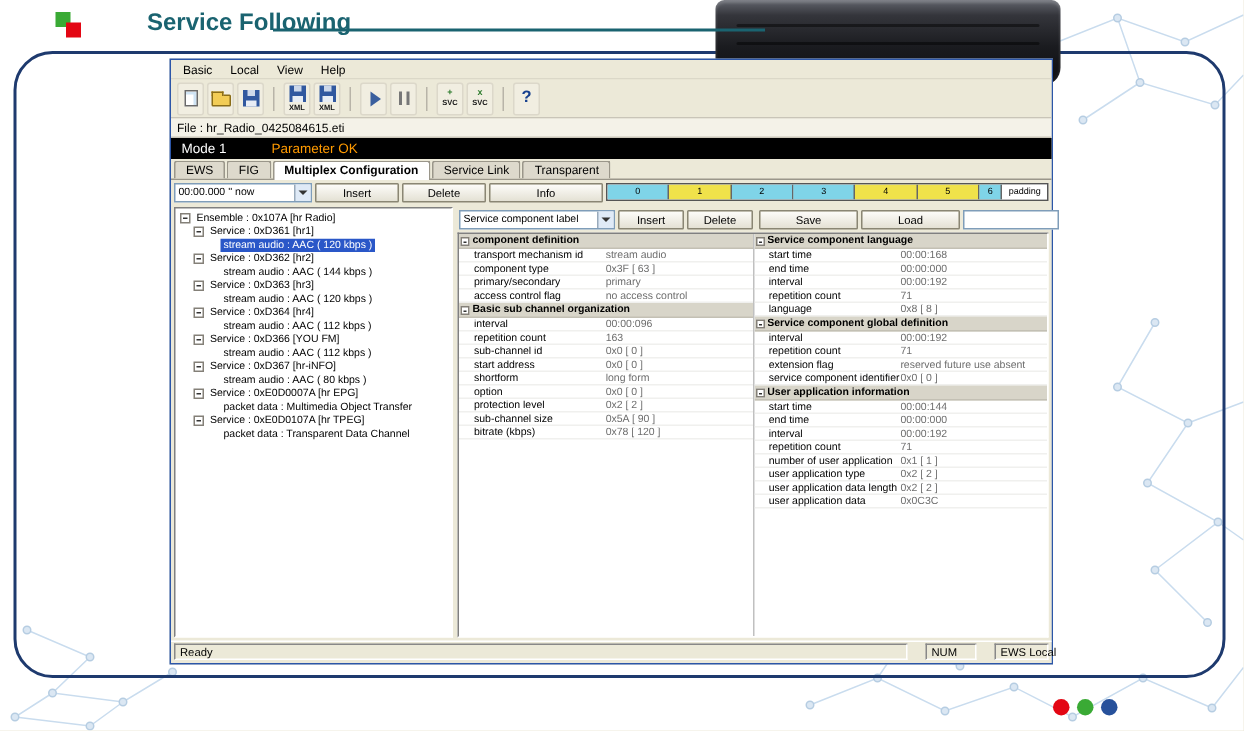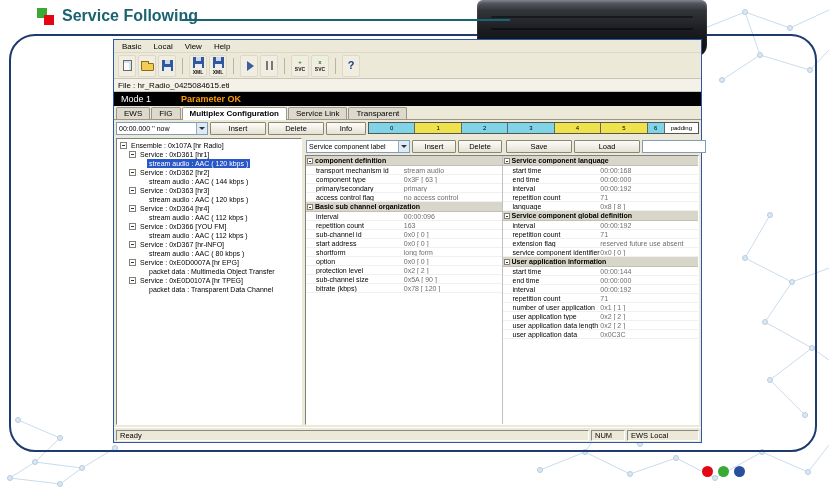--- a/index.html
+++ b/index.html
@@ -44,33 +44,33 @@
   .ic-play{width:0;height:0;border-left:7px solid #3a5f9e;border-top:5px solid transparent;border-bottom:5px solid transparent;margin-left:2px}
   .ic-pause{width:7px;height:9px;border-left:2px solid #777;border-right:2px solid #777}
   .ic-svc{font-size:6px;line-height:6px;font-weight:bold;color:#2a7a2a}
   .ic-help{font-size:11px;line-height:11px;font-weight:bold;color:#16408e}
   .cap{font-size:5px;line-height:6px;font-weight:bold;color:#111}
 
   .filebar{height:13px;flex:none;display:flex;align-items:center;background:#f4f2e8;border-bottom:1px solid #c9c5b8;padding-left:4px;font-size:8px}
 
   .modebar{height:14px;flex:none;background:#000;display:flex;align-items:center}
   .mode-label{color:#fff;font-weight:normal;font-size:9px;margin-left:7px}
-  .param-label{font-weight:bold;font-size:9px;margin-left:30px}
+  .param-label{font-weight:normal;font-size:9px;margin-left:30px}
 
   .maintabs{height:14px;flex:none;display:flex;align-items:flex-end;background:#ece9d8;padding-left:2px;gap:1px;border-bottom:1px solid #9a968a}
   .tab{font-size:8px;padding:1px 7px 1px;background:#ddd9cc;border:1px solid #9a968a;border-bottom:none;border-radius:2px 2px 0 0;white-space:nowrap}
   .tab.active{background:#fff;font-weight:bold;position:relative;margin-bottom:-1px;padding-bottom:2px}
 
   .controls{height:16px;flex:none;display:flex;align-items:center;background:#ece9d8;padding:0 2px;gap:2px}
   .dropdown{background:#fff;border:1px solid #7f9db9;display:flex;align-items:center;height:13px;flex:none}
   .ddtext{flex:1;font-size:7px;padding:0 2px;white-space:nowrap;overflow:hidden}
   .ddarrow{width:11px;height:11px;background:#dfeaf7;border-left:1px solid #9ab;flex:none}
   .ddarrow::after{content:"";display:block;margin:4px auto 0;width:0;height:0;border-left:3px solid transparent;border-right:3px solid transparent;border-top:3px solid #333}
   .btn{font-family:"Liberation Sans",sans-serif;font-size:7.5px;height:13px;background:linear-gradient(#fdfcf9,#e4e1d4);border:1px solid #8a8674;border-radius:1px;padding:0;flex:none}
-  .w92{width:92px}.w56{width:56px}.w52{width:40px}.w104{width:104px}.w44{width:44px}.w42{width:66px}
+  .w92{width:92px}.w56{width:56px}.w52{width:76px}.w104{width:104px}.w44{width:44px}.w42{width:66px}
   .timeline{flex:1;height:12px;border:1px solid #555;display:flex;background:#fff;overflow:hidden}
   .seg{font-size:6px;line-height:10px;text-align:center;border-right:1px solid #666;overflow:hidden;white-space:nowrap}
   .seg:last-child{border-right:none}
 
   .content{flex:1;min-height:0;display:flex;background:#ece9d8;padding:2px;gap:0}
   .tree{width:186px;flex:none;background:#fff;border:1px solid;border-color:#808080 #fff #fff #808080;overflow:hidden;padding-top:2px}
   .trow{height:9px;display:flex;align-items:center;gap:2px;white-space:nowrap;overflow:hidden}
   .exp{width:7px;height:7px;border:1px solid #848078;background:#fff;position:relative;flex:none}
   .exp::before{content:"";position:absolute;left:1px;right:1px;top:2px;height:1px;background:#333}
   .leafpad{width:7px;flex:none}
@@ -87,24 +87,24 @@
   .grid{flex:1;min-height:0;display:flex;background:#fff;border:1px solid;border-color:#808080 #fff #fff #808080;overflow:hidden}
   .gcol{flex:1;min-width:0;border-right:1px solid #c0c0c0;overflow:hidden}
   .gcol:last-child{border-right:none}
   .gsec{height:10px;background:#d8d5c9;display:flex;align-items:center;gap:2px;border-bottom:1px solid #c3c0b4;padding-left:1px}
   .gsec .exp{width:6px;height:6px}
   .gsectitle{font-size:7px;font-weight:bold;white-space:nowrap;overflow:hidden}
   .grow{height:9px;display:flex;align-items:center;border-bottom:1px solid #f0f0ee}
   .gkey{width:50%;padding-left:10px;font-size:7px;white-space:nowrap;overflow:hidden;flex:none}
   .gval{flex:1;font-size:7px;color:#6e6e6e;white-space:nowrap;overflow:hidden}
 
-  .statusbar{height:15px;flex:none;display:flex;align-items:center;background:#ece9d8;border-top:1px solid #fff;padding:1px 2px;gap:2px;font-size:7.5px}
+  .statusbar{height:15px;flex:none;display:flex;align-items:flex-start;background:#ece9d8;border-top:1px solid #fff;padding:1px 2px;gap:12px;font-size:7.5px}
   .scell{height:11px;line-height:10px;border:1px solid;border-color:#888 #fff #fff #888;padding:0 3px;white-space:nowrap}
   .sleft{flex:1}
-  .w34{width:34px}.w56c{width:72px}
+  .w34{width:34px}.w56c{width:36px}
 </style>
 </head>
 <body>
 
 <svg class="network" width="829" height="487">
   <g stroke="#c9dcee" stroke-width="1" fill="none">
     <polyline points="700,30 745,12 790,28 829,10"></polyline>
     <polyline points="745,12 760,55 810,70 829,50"></polyline>
     <polyline points="760,55 722,80"></polyline>
     <polyline points="770,215 745,258 792,282 765,322 812,348 770,380 805,415"></polyline>
@@ -152,21 +152,21 @@
 
 <div class="device">
   <div class="unit"></div>
   <div class="slot" style="top:16px"></div>
   <div class="slot" style="top:28px"></div>
   <div class="slot" style="top:40px"></div>
 </div>
 
 <div class="hdr-sq sq-green" style="background: rgb(58, 170, 53);"></div>
 <div class="hdr-sq sq-red" style="background: rgb(227, 6, 19);"></div>
-<h1 class="slide-title" style="color: rgb(26, 99, 112);">Service Following</h1>
+<h1 class="slide-title" style="color: rgb(26, 99, 112); margin-left: 36px;">Service Following</h1>
 <div class="hdr-line" style="background: rgb(26, 99, 112);"></div>
 <div class="footer-dots" id="footer-dots">
     <span class="fdot" style="background: rgb(227, 6, 19);"></span>
     <span class="fdot" style="background: rgb(58, 170, 53);"></span>
     <span class="fdot" style="background: rgb(39, 81, 155);"></span>
   </div>
 
 <div class="appwin">
 
 

